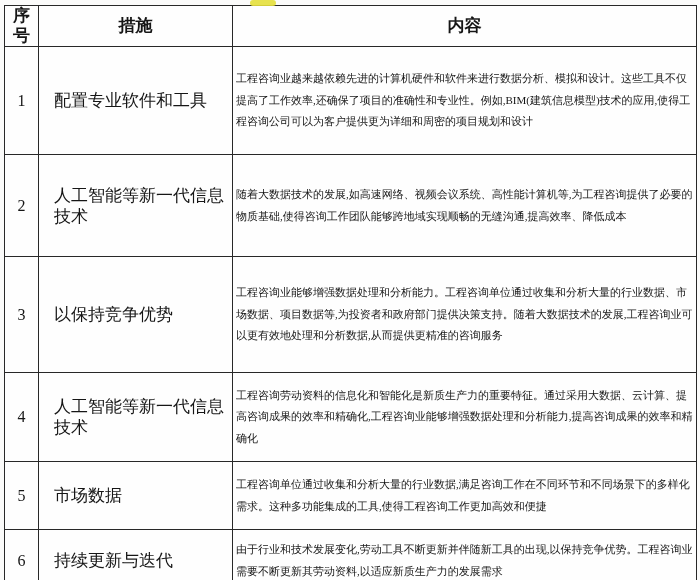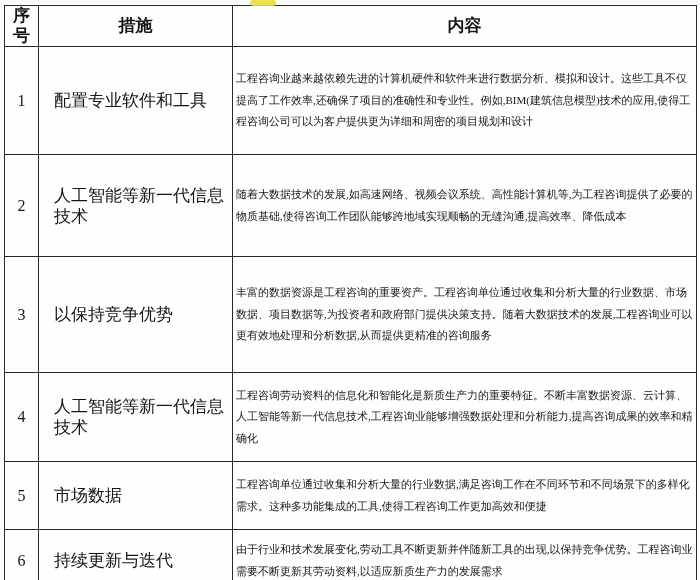--- a/index.html
+++ b/index.html
@@ -96,26 +96,26 @@
         <td class="content">工程咨询业越来越依赖先进的计算机硬件和软件来进行数据分析、模拟和设计。这些工具不仅提高了工作效率,还确保了项目的准确性和专业性。例如,BIM(建筑信息模型)技术的应用,使得工程咨询公司可以为客户提供更为详细和周密的项目规划和设计</td>
       </tr>
       <tr>
         <td class="num">2</td>
         <td class="measure">人工智能等新一代信息技术</td>
         <td class="content">随着大数据技术的发展,如高速网络、视频会议系统、高性能计算机等,为工程咨询提供了必要的物质基础,使得咨询工作团队能够跨地域实现顺畅的无缝沟通,提高效率、降低成本</td>
       </tr>
       <tr>
         <td class="num">3</td>
         <td class="measure">以保持竞争优势</td>
-        <td class="content">丰富的数据资源是工程咨询的重要资产。工程咨询单位通过收集和分析大量的行业数据、市场数据、项目数据等,为投资者和政府部门提供决策支持。随着大数据技术的发展,工程咨询业可以更有效地处理和分析数据,从而提供更精准的咨询服务</td>
+        <td class="content">工程咨询业能够增强数据处理和分析能力。工程咨询单位通过收集和分析大量的行业数据、市场数据、项目数据等,为投资者和政府部门提供决策支持。随着大数据技术的发展,工程咨询业可以更有效地处理和分析数据,从而提供更精准的咨询服务</td>
       </tr>
       <tr>
         <td class="num">4</td>
         <td class="measure">人工智能等新一代信息技术</td>
-        <td class="content">工程咨询劳动资料的信息化和智能化是新质生产力的重要特征。不断丰富数据资源、云计算、人工智能等新一代信息技术,工程咨询业能够增强数据处理和分析能力,提高咨询成果的效率和精确化</td>
+        <td class="content">工程咨询劳动资料的信息化和智能化是新质生产力的重要特征。通过采用大数据、云计算、提高咨询成果的效率和精确化,工程咨询业能够增强数据处理和分析能力,提高咨询成果的效率和精确化</td>
       </tr>
       <tr>
         <td class="num">5</td>
         <td class="measure">市场数据</td>
         <td class="content">工程咨询单位通过收集和分析大量的行业数据,满足咨询工作在不同环节和不同场景下的多样化需求。这种多功能集成的工具,使得工程咨询工作更加高效和便捷</td>
       </tr>
       <tr>
         <td class="num">6</td>
         <td class="measure">持续更新与迭代</td>
         <td class="content">由于行业和技术发展变化,劳动工具不断更新并伴随新工具的出现,以保持竞争优势。工程咨询业需要不断更新其劳动资料,以适应新质生产力的发展需求</td>

